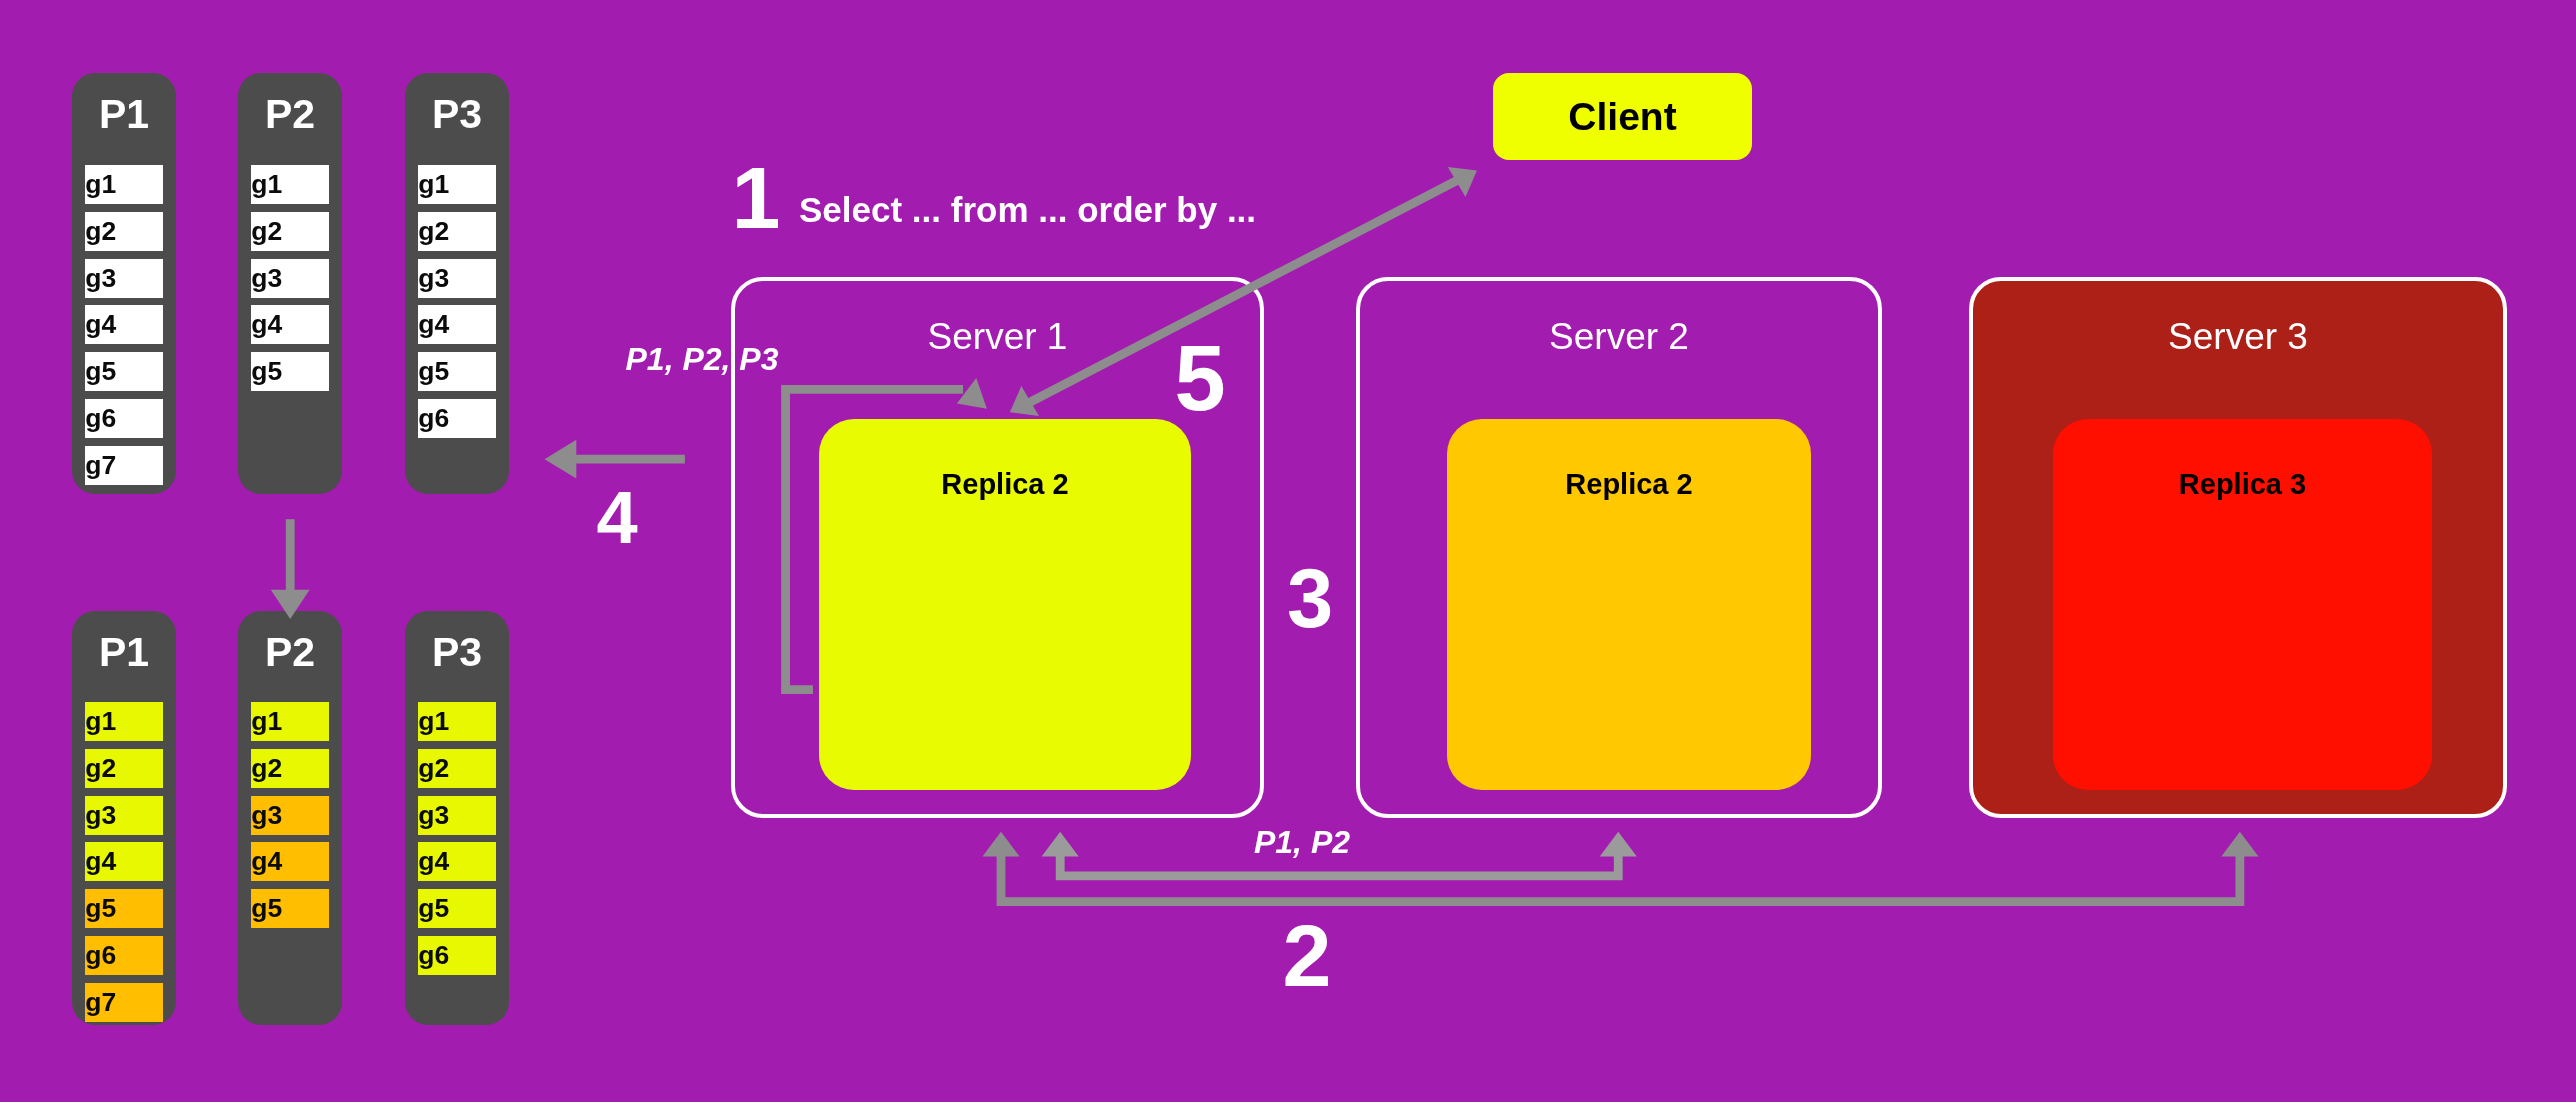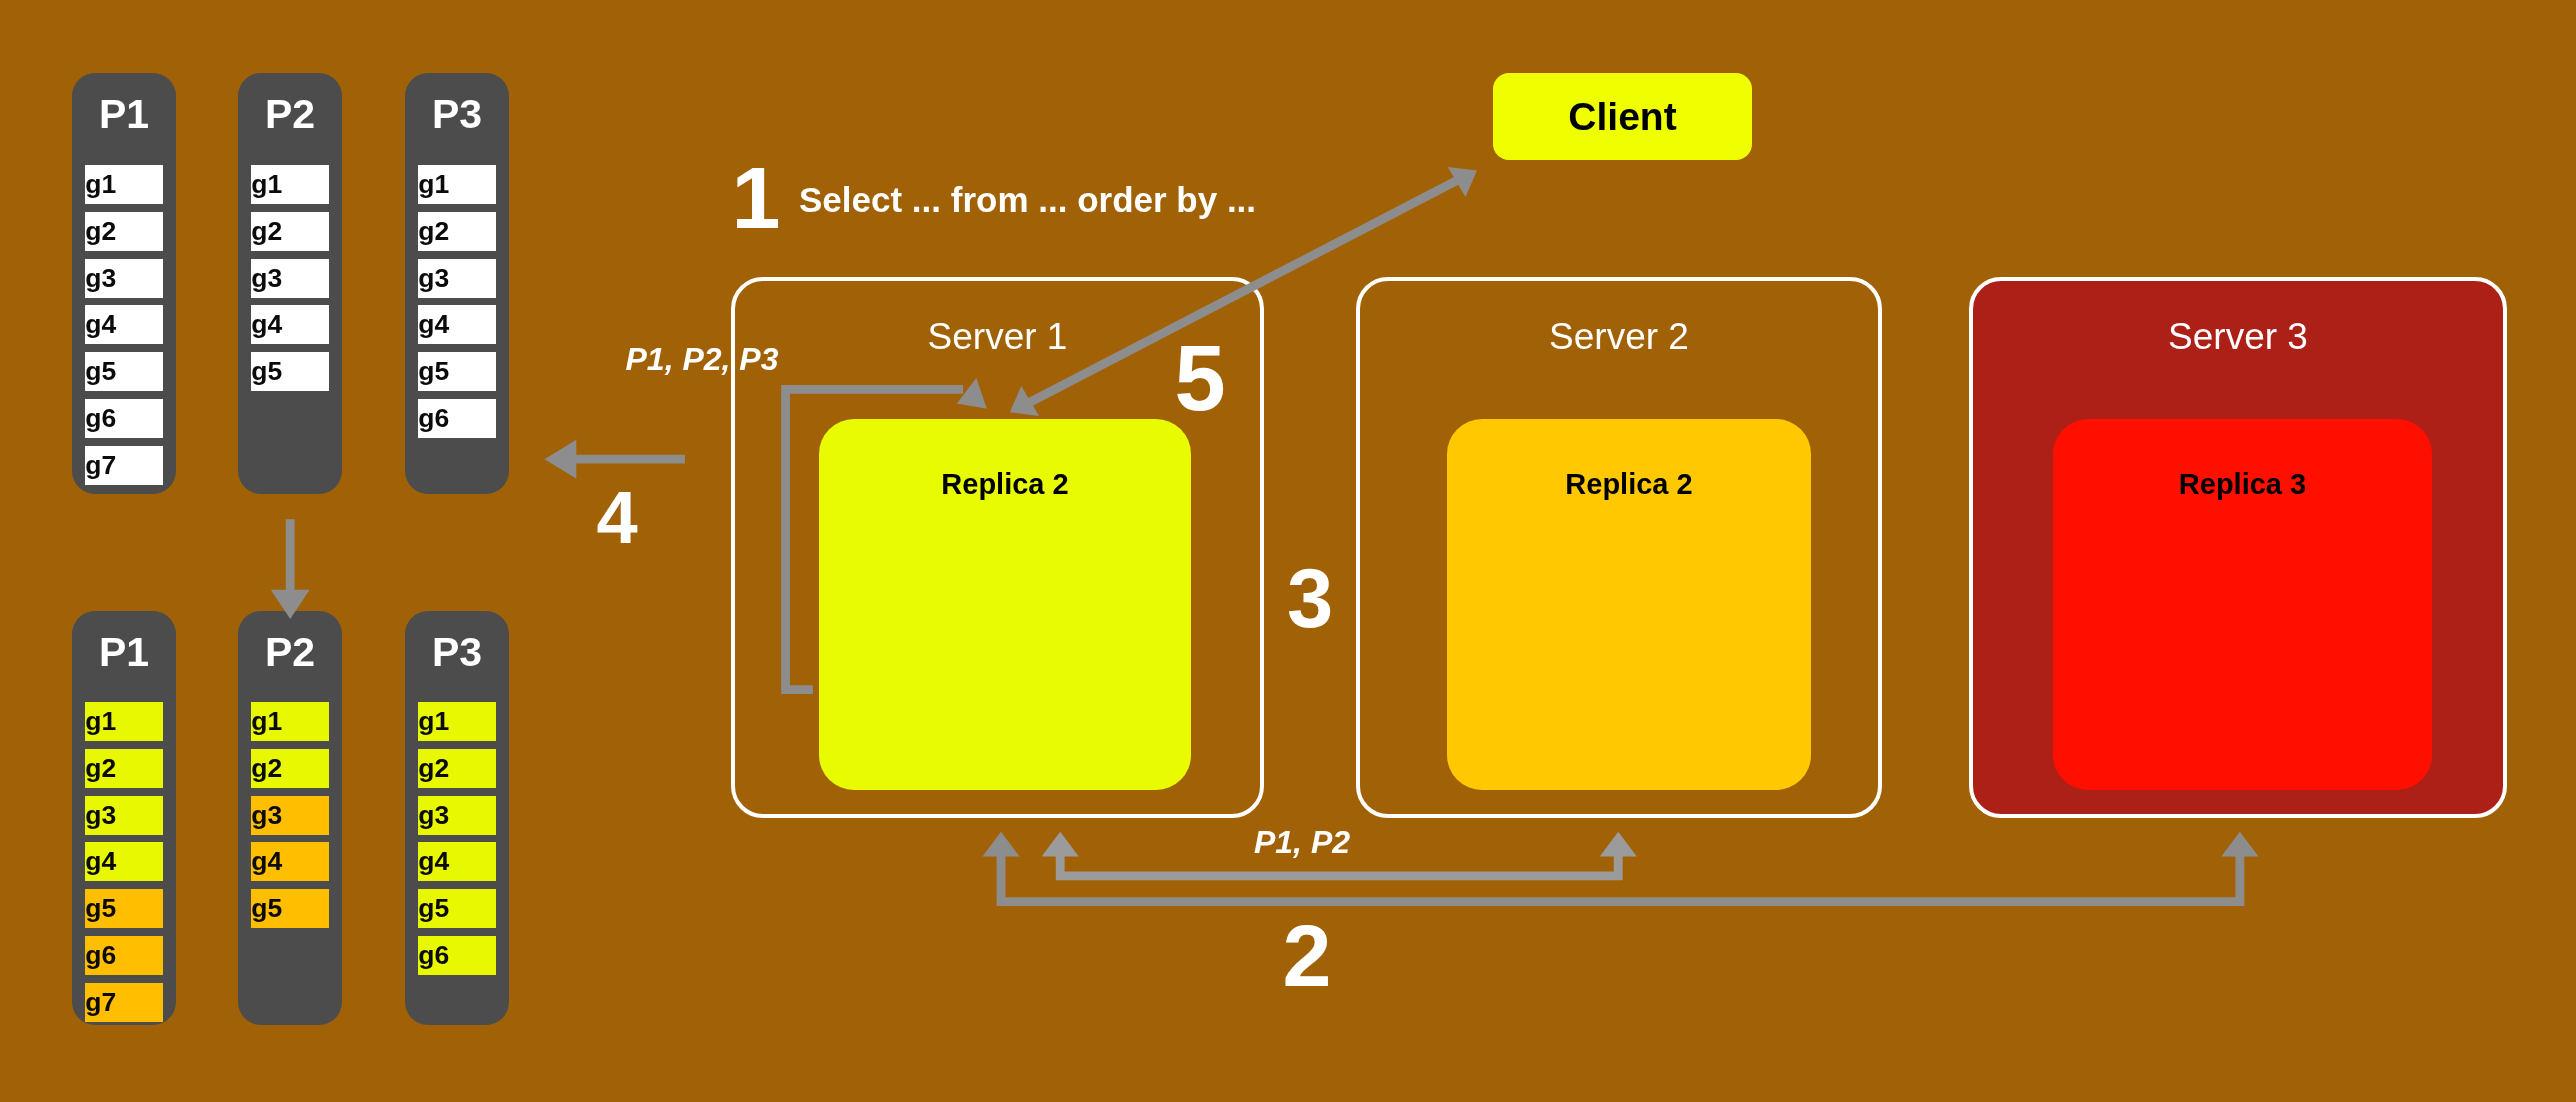--- a/index.html
+++ b/index.html
@@ -1,16 +1,16 @@
 <!DOCTYPE html>
 <html style="font-size:14px"><head>
 <meta charset="utf-8">
 <style>
   html,body{margin:0;padding:0;background:#333333;}
-  .stage{position:relative;width:2576px;height:1102px;background:#a16207;overflow:hidden;
+  .stage{position:relative;width:2576px;height:1102px;background:#a21caf;overflow:hidden;
          font-family:"Liberation Sans",sans-serif;}
   
   .pcol{position:absolute;width:104px;background:#4C4C4C;border-radius:23px;}
   .pcol.tall{height:421px;}
   .pcol.short{height:414px;}
   .pcol-h{position:absolute;top:21px;left:0;width:100%;text-align:center;
           color:#FFFFFF;font-size:41px;font-weight:700;line-height:41px;}
   .cell{position:absolute;left:13.3px;width:78px;height:39px;line-height:39px;
         text-align:left;color:#0B0B0B;font-size:26.5px;font-weight:700;}
   .cell[data-state="white"]{background:#FFFFFF;}
@@ -154,21 +154,21 @@
     </g>
 
     <g>
       <polyline points="1133,966 1133,1021 2536,1021 2536,966" fill="none" stroke="#8D8D8D" stroke-width="10"></polyline>
       <polygon points="1112,970 1154,970 1133,942" fill="#8D8D8D"></polygon>
       <polygon points="2515,970 2557,970 2536,942" fill="#8D8D8D"></polygon>
     </g>
   </svg>
 
   <div class="stepnum above" style="left:756px;top:198px;font-size:88px">1</div>
-  <div class="queryline above" style="left:799px;top:200px">Select ... from ... order by ...</div>
+  <div class="queryline above" style="left:799px;top:210px">Select ... from ... order by ...</div>
   <div class="biglabel above" style="left:702px;top:359px;font-size:32px">P1, P2, P3</div>
   <div class="stepnum above" style="left:1200px;top:378px;font-size:92px">5</div>
   <div class="stepnum above" style="left:1310px;top:599px;font-size:83px">3</div>
   <div class="stepnum above" style="left:617px;top:517px;font-size:74px">4</div>
   <div class="biglabel above" style="left:1302px;top:842px;font-size:32px">P1, P2</div>
   <div class="stepnum above" style="left:1307px;top:956px;font-size:88px">2</div>
 
 </div>
 
 

